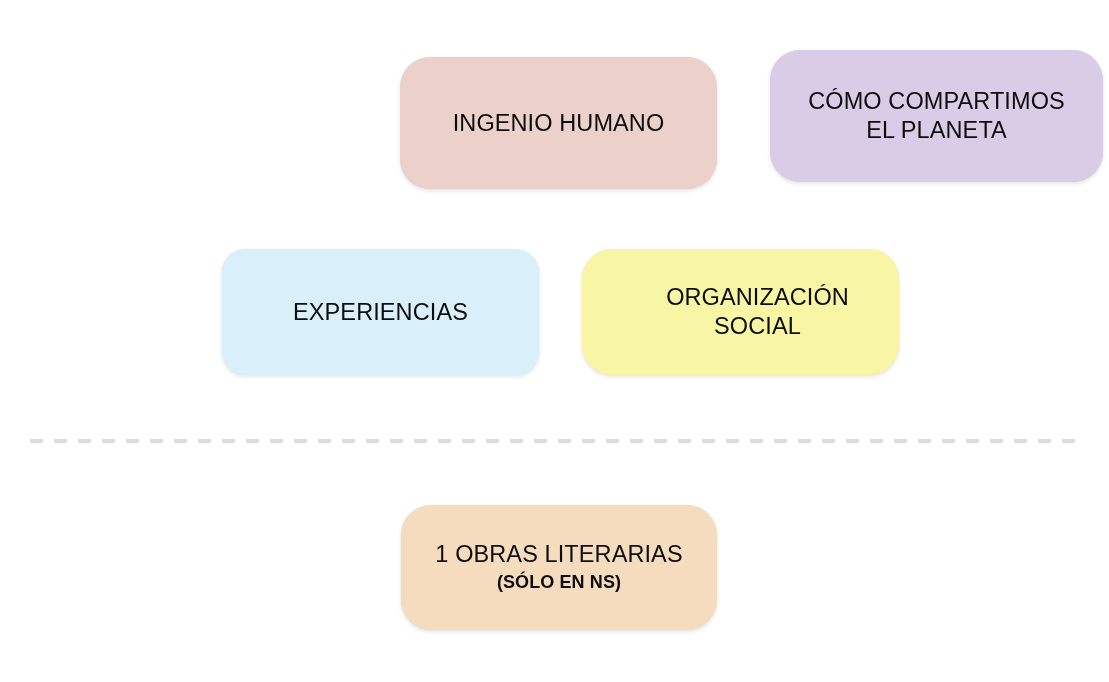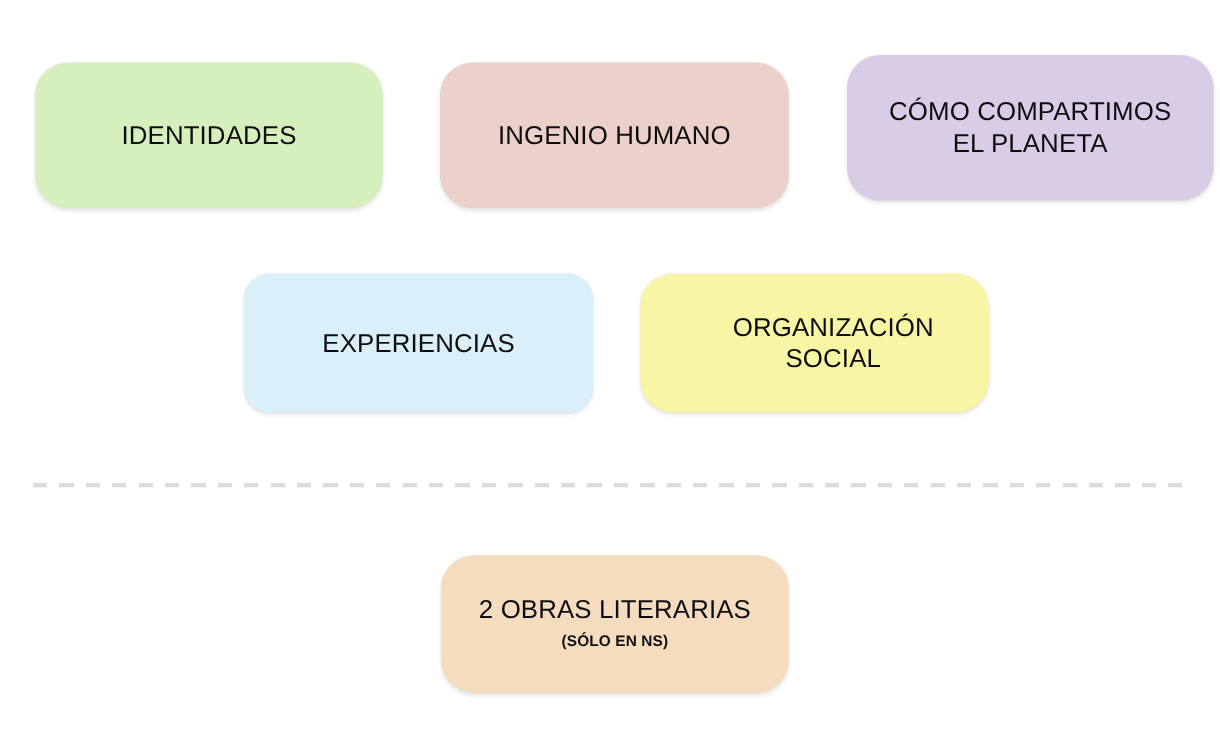--- a/index.html
+++ b/index.html
@@ -38,21 +38,21 @@
   }
 
   .card .label {
     display: block;
     white-space: pre-line;
   }
 
   .card .sublabel {
     display: block;
     font-weight: bold;
-    font-size: 14px;
+    font-size: 18px;
     line-height: 26px;
     letter-spacing: 0.1px;
   }
 
   
   #card-identidades {
     left: 32px;  top: 57px;
     width: 316px; height: 132px;
   }
   #card-ingenio {
@@ -94,23 +94,20 @@
         rgba(255,255,255,0) 13px,
         rgba(255,255,255,0) 24px
     );
   }
 </style>
 </head>
 <body style="background: rgb(255, 255, 255);">
 
 <div id="diagram">
 
-  <div class="card" id="card-identidades" style="background-color: rgb(214, 240, 189);">
-    <span class="label">IDENTIDADES</span>
-  </div>
 
   <div class="card" id="card-ingenio" style="background-color: rgb(236, 208, 202);">
     <span class="label">INGENIO HUMANO</span>
   </div>
 
   <div class="card" id="card-planeta" style="background-color: rgb(216, 204, 230);">
     <span class="label">CÓMO COMPARTIMOS
 EL PLANETA</span>
   </div>
 
@@ -120,18 +117,18 @@
 
   <div class="card" id="card-organizacion" style="background-color: rgb(248, 245, 165);">
     <span class="label">ORGANIZACIÓN
 SOCIAL</span>
   </div>
 
   <div id="divider" style="background-image: repeating-linear-gradient(to right, rgb(220, 220, 220) 0px, rgb(220, 220, 220) 13px, rgba(255, 255, 255, 0) 13px, rgba(255, 255, 255, 0) 24px);"></div>
 
   <div class="card" id="card-obras" style="background-color: rgb(245, 220, 191);">
     <span>
-      <span class="label">2 OBRAS LITERARIAS</span>
+      <span class="label">1 OBRAS LITERARIAS</span>
       <span class="sublabel">(SÓLO EN NS)</span>
     </span>
   </div>
 
 </div>
 
 </body></html>

